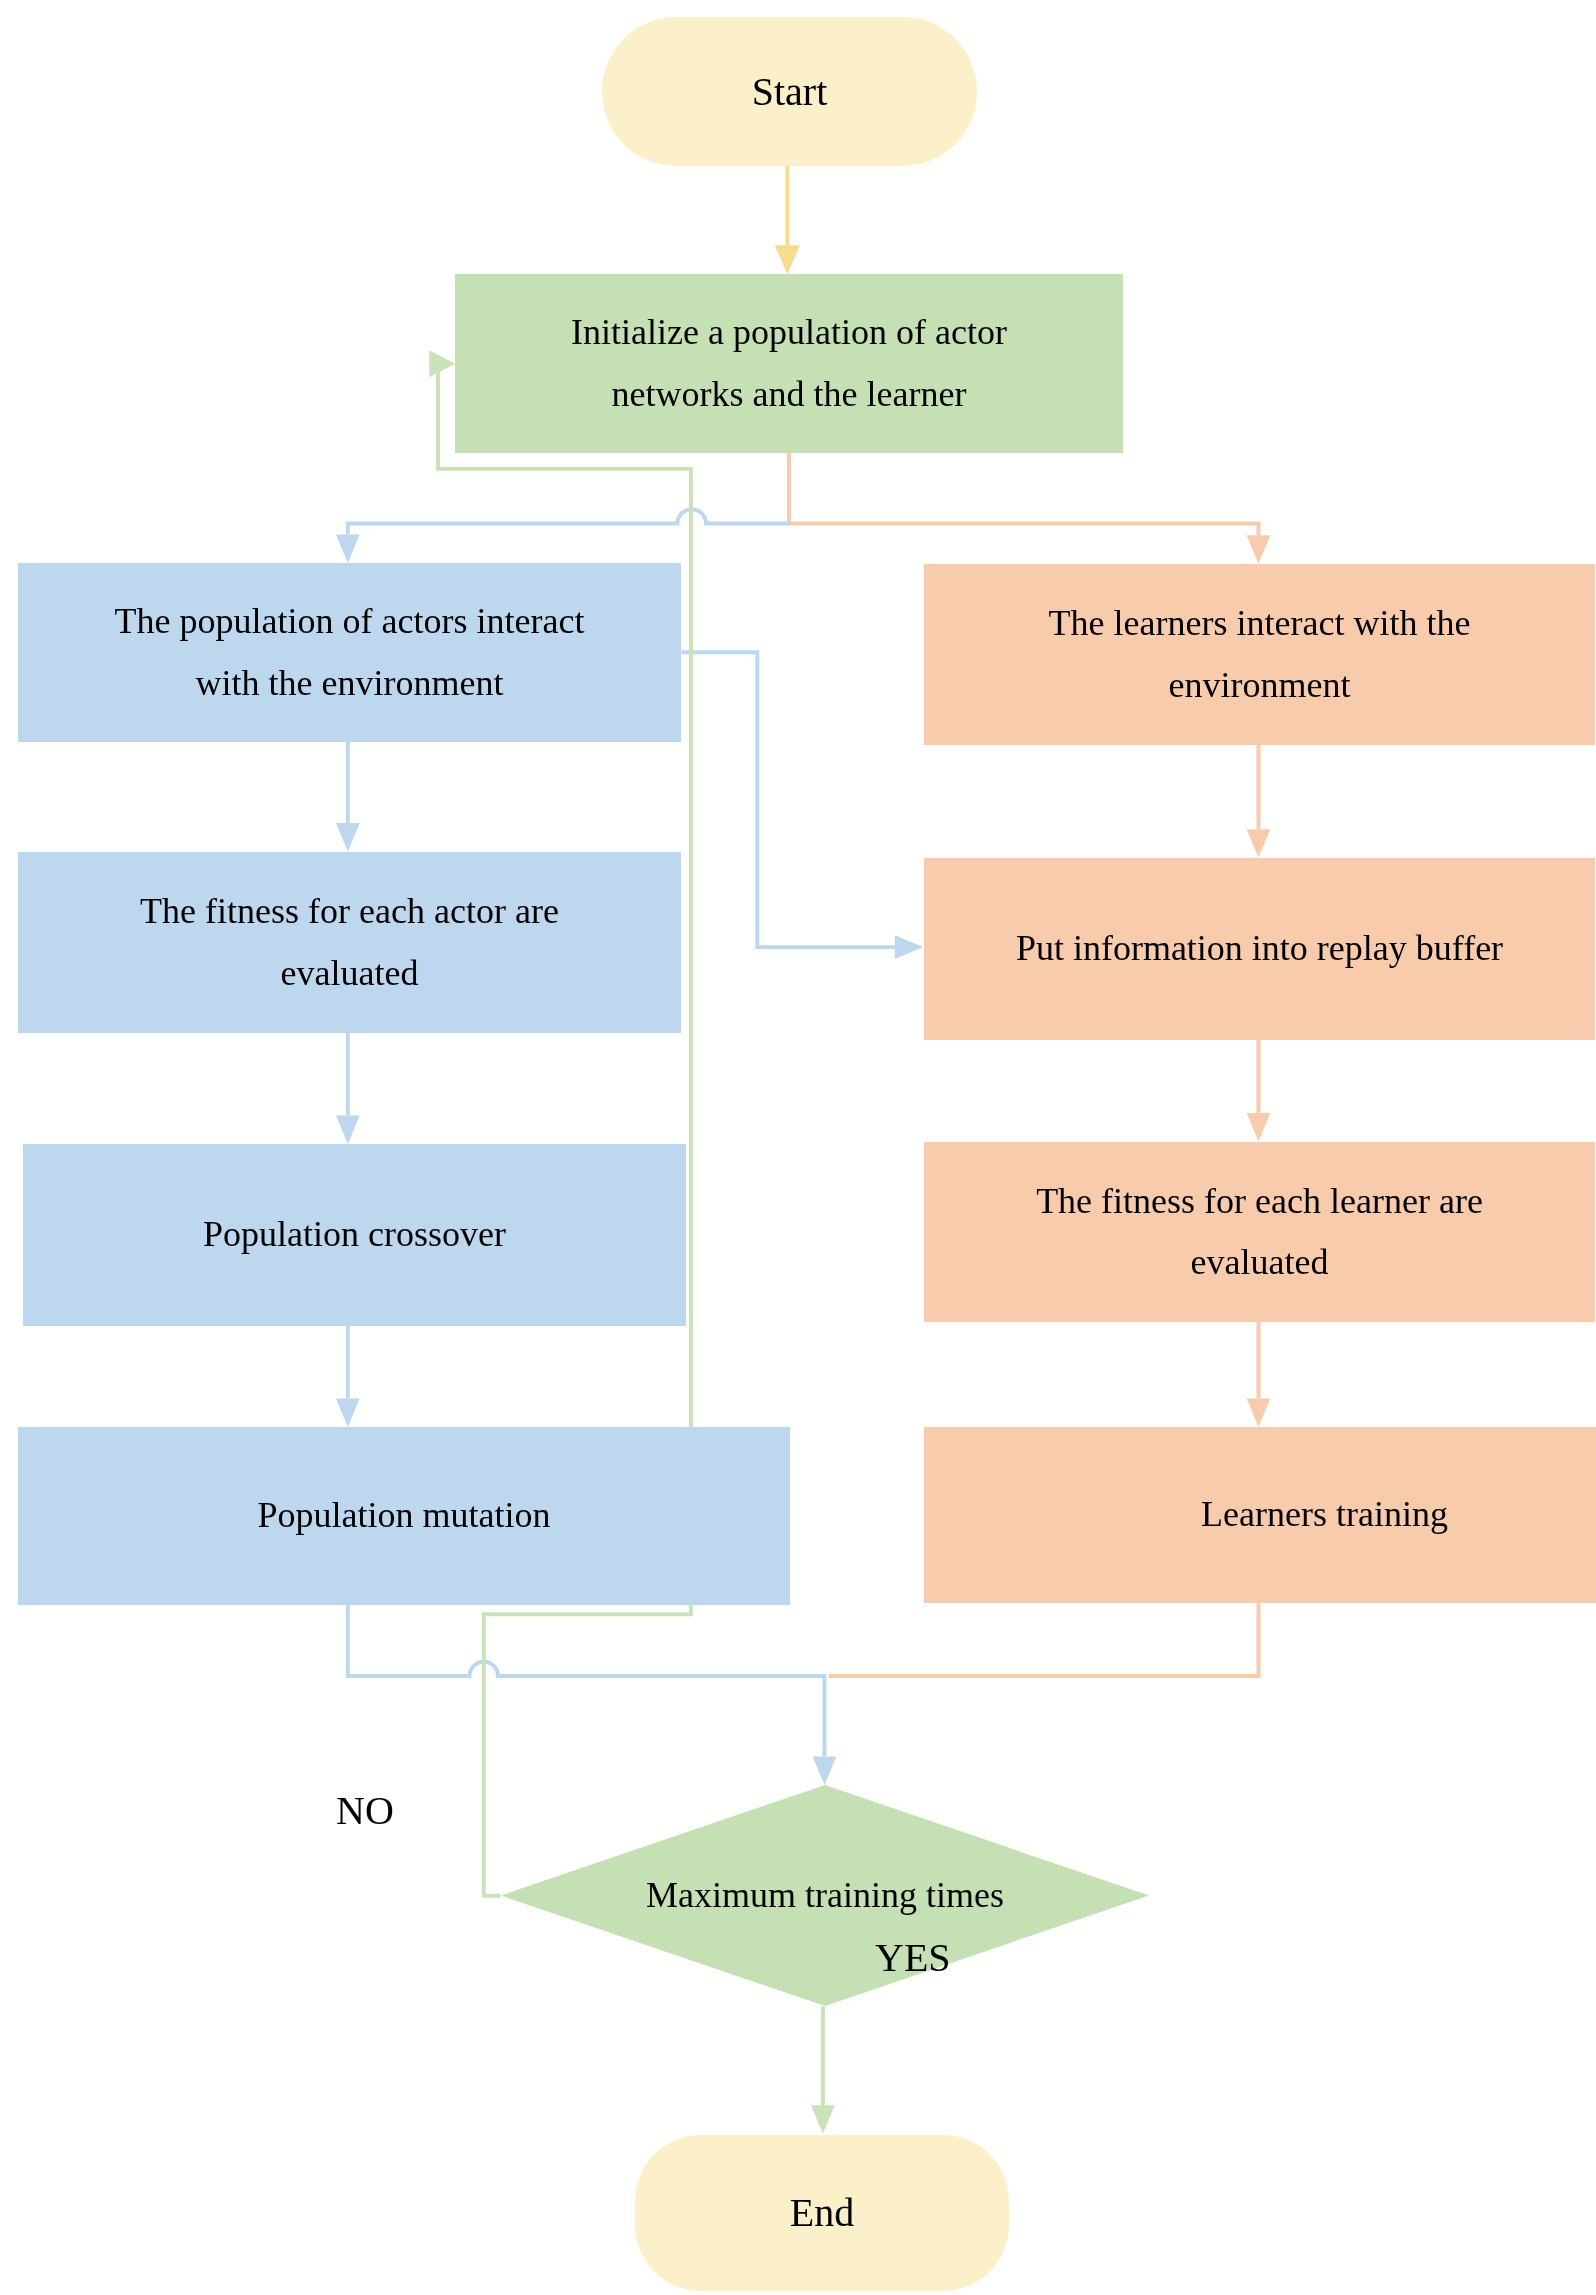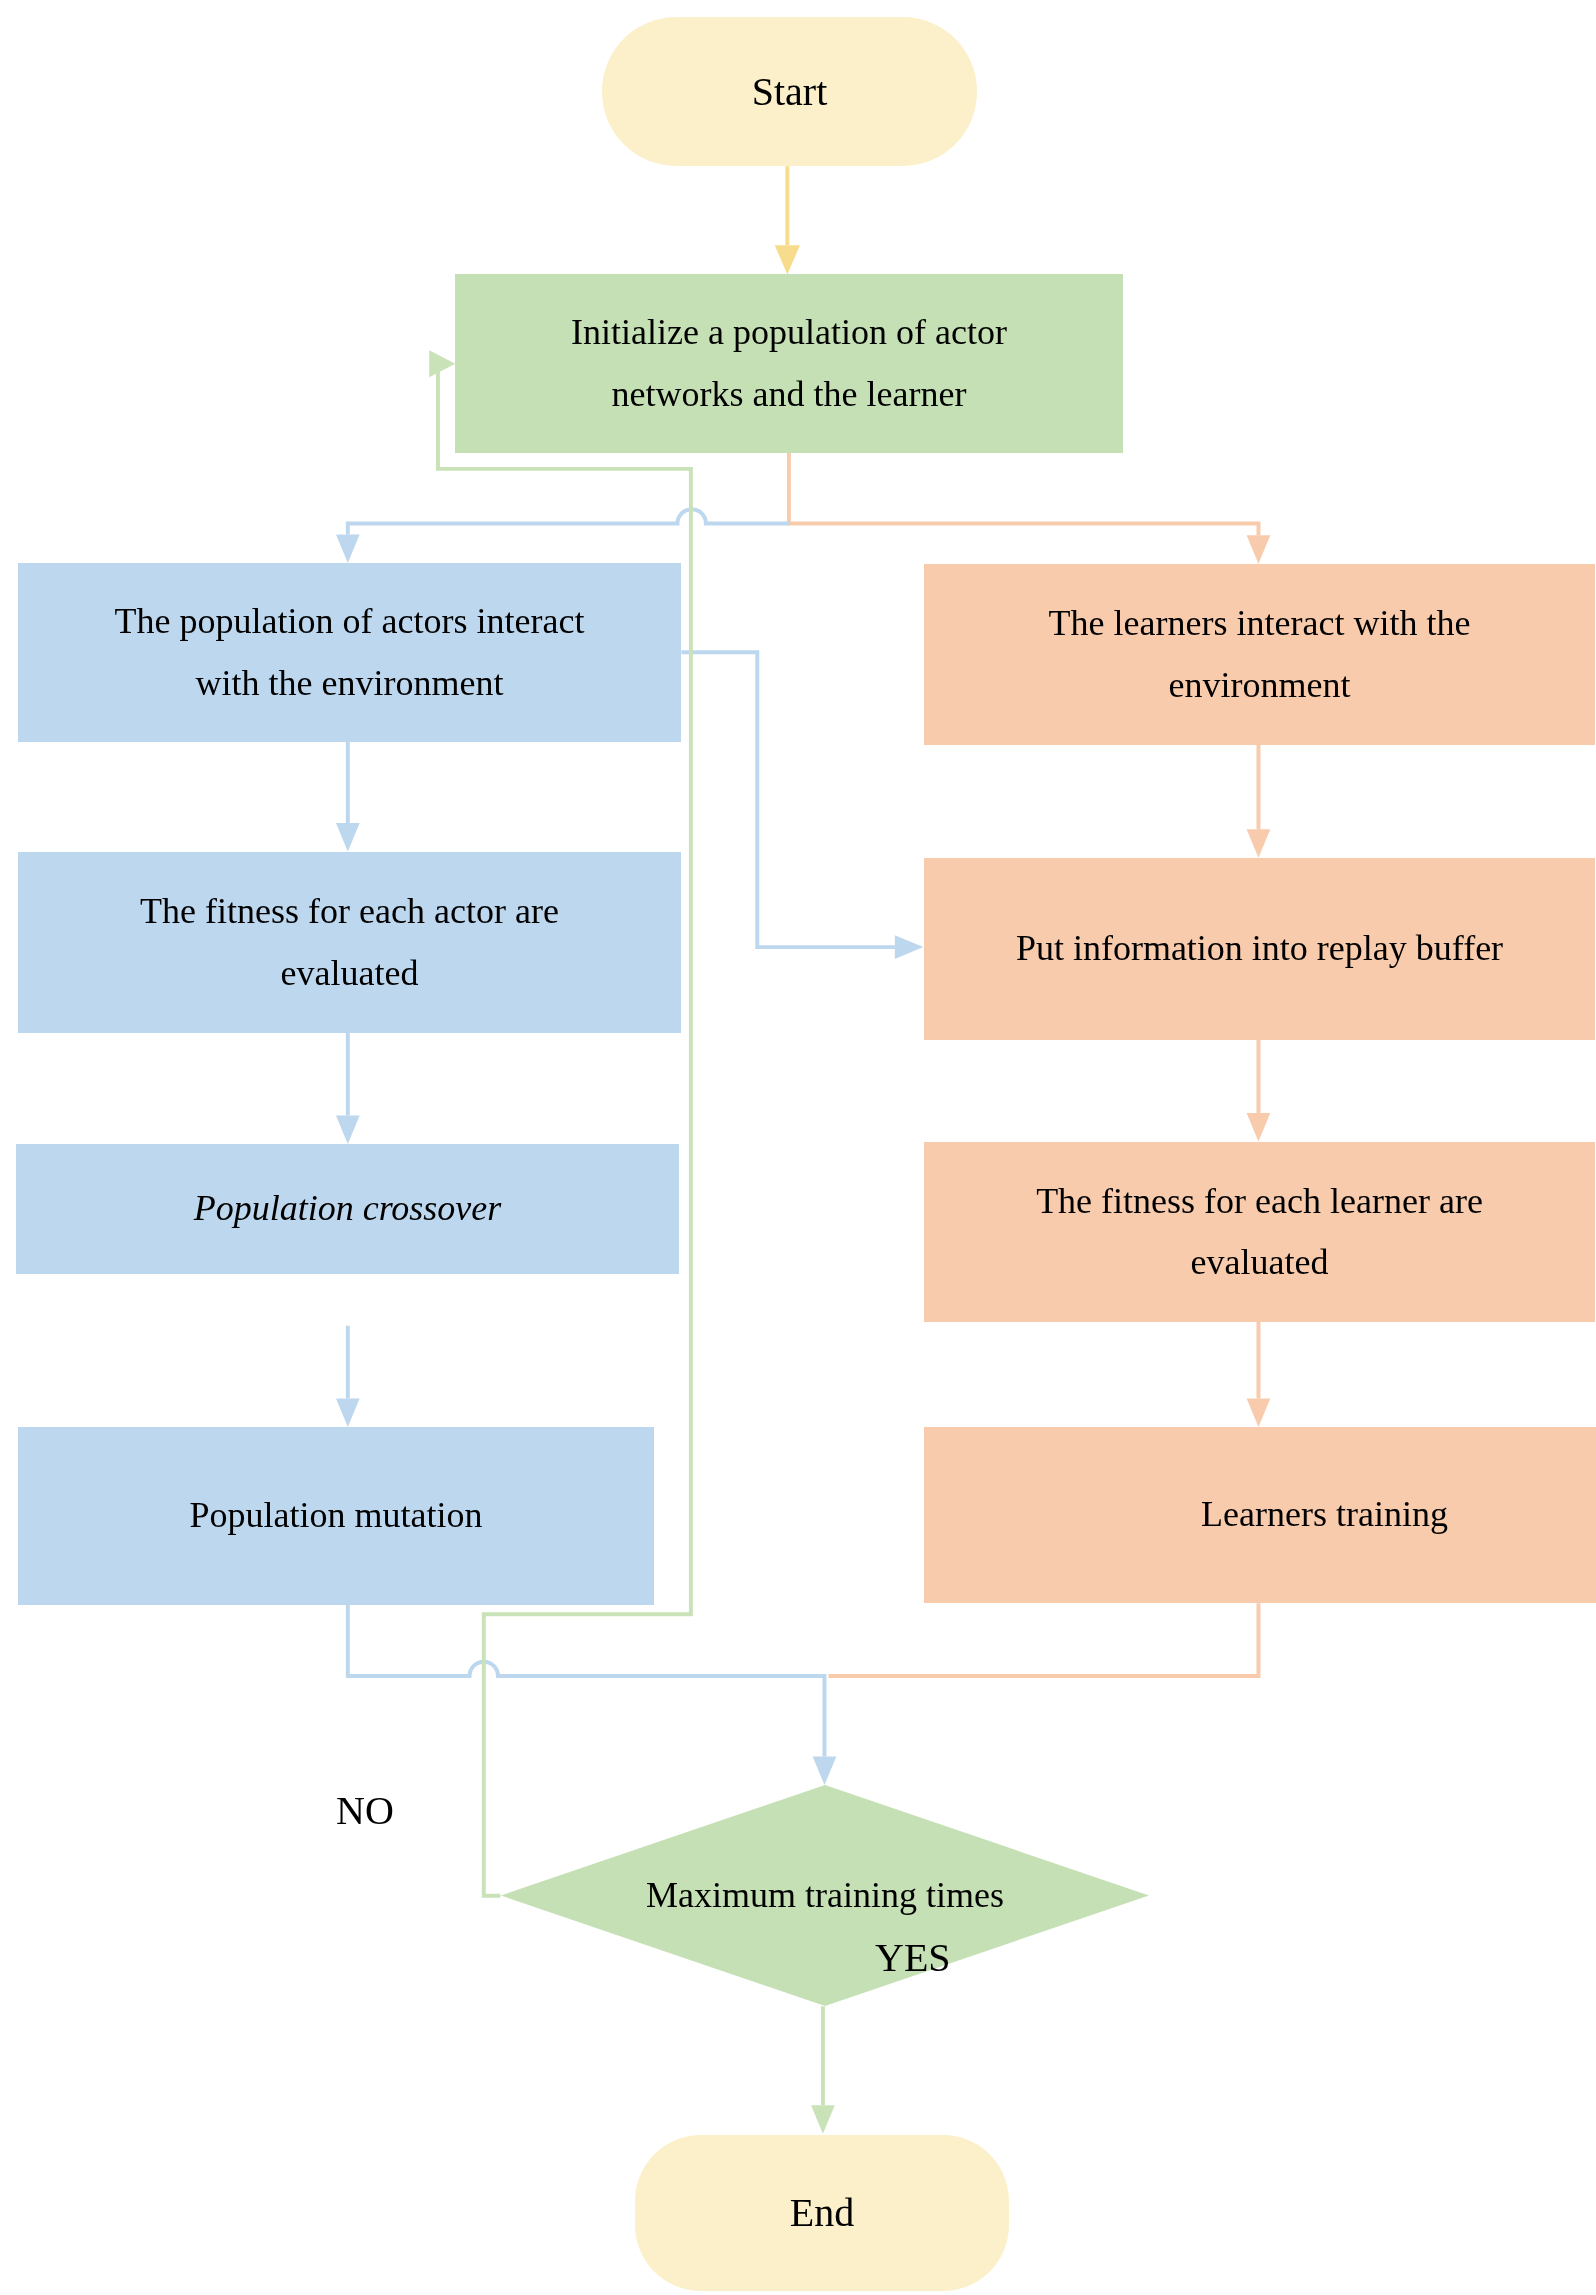--- a/index.html
+++ b/index.html
@@ -151,25 +151,25 @@
   <div class="node process-blue" style="left:18px; top:563px; width:663px; height:179px;">
     <span>The population of actors interact
 with the environment</span>
   </div>
 
   <div class="node process-blue" style="left:18px; top:852px; width:663px; height:181px;">
     <span>The fitness for each actor are
 evaluated</span>
   </div>
 
-  <div class="node process-blue" style="left:16px; top:1144px; width:663px; height:130px;font-style:italic;">
+  <div class="node process-blue" style="left:23px; top:1144px; width:663px; height:182px;">
     <span>Population crossover</span>
   </div>
 
-  <div class="node process-blue" style="left:18px; top:1427px; width:636px; height:178px;">
+  <div class="node process-blue" style="left:18px; top:1427px; width:772px; height:178px;">
     <span>Population mutation</span>
   </div>
 
   <div class="node process-orange" style="left:924px; top:564px; width:671px; height:181px;">
     <span>The learners interact with the
 environment</span>
   </div>
 
   <div class="node process-orange" style="left:924px; top:858px; width:671px; height:182px;">
     <span>Put information into replay buffer</span>

